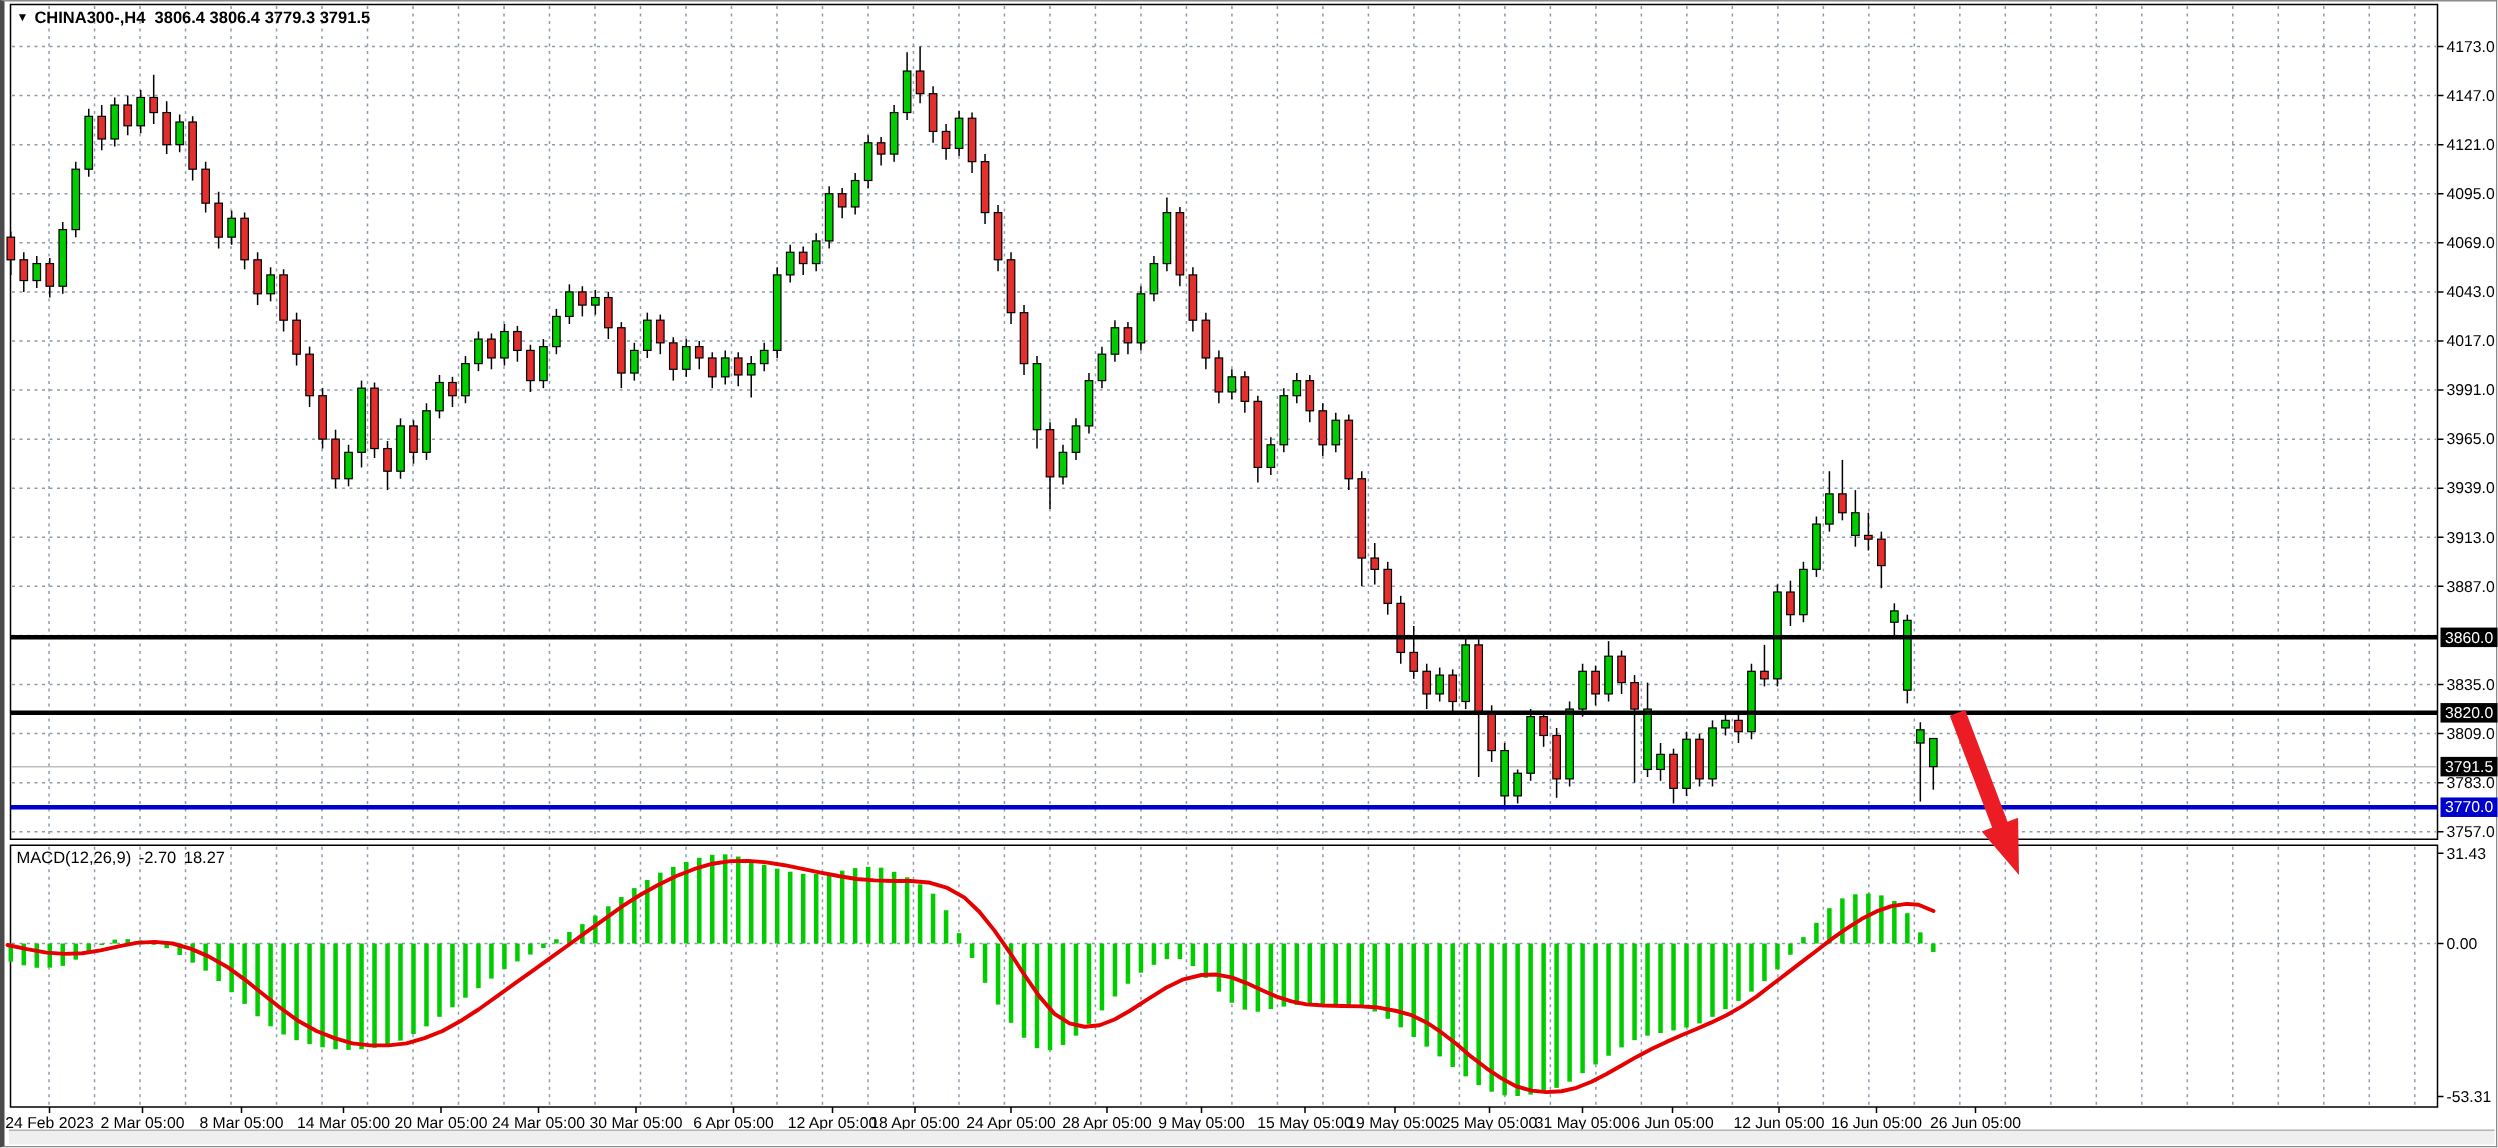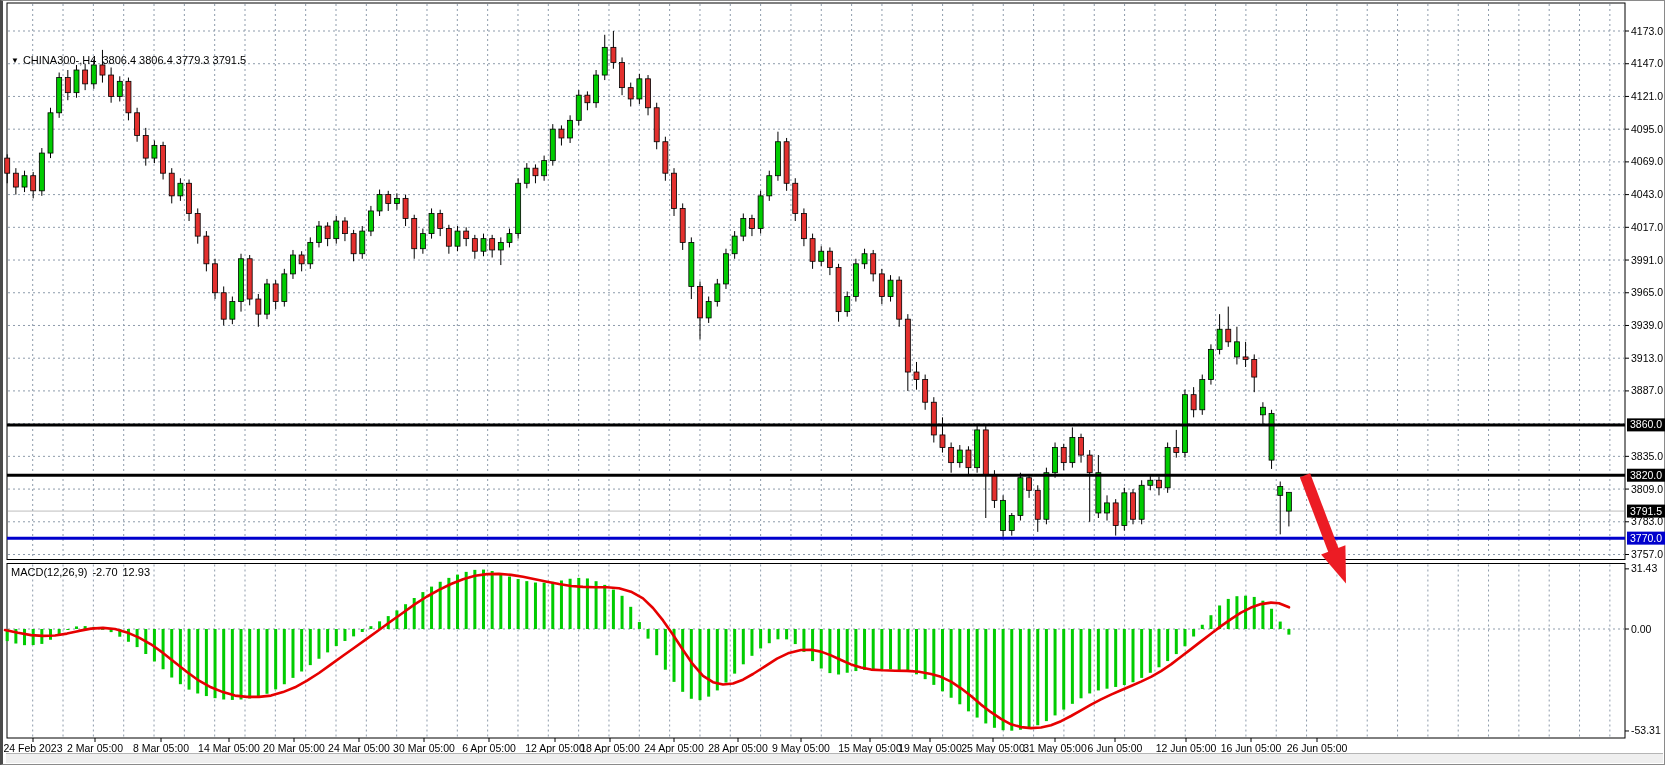--- a/index.html
+++ b/index.html
@@ -1,20 +1,20 @@
 <!DOCTYPE html>
 <html><head>
 <meta charset="utf-8">
 <style>
   html,body{margin:0;padding:0;background:#ffffff;}
   body{width:1665px;height:765px;position:relative;overflow:hidden;
        font-family:"Liberation Sans", sans-serif;}
   .terminal{position:absolute;inset:0;border:1px solid #8a8a8a;border-left:3px solid #4a4a4a;box-sizing:border-box;background:#fff;}
   #chart-svg{position:absolute;left:0;top:0;}
-  .symbol-label{position:absolute;left:8px;top:5px;font-size:11px;font-weight:normal;color:#000;letter-spacing:0;white-space:nowrap;margin-top:48px;}
+  .symbol-label{position:absolute;left:8px;top:5px;font-size:11px;font-weight:bold;color:#000;letter-spacing:0;white-space:nowrap;}
   .symbol-label .tri{font-size:8px;position:relative;top:-1px;margin-right:4px;}
   .macd-label{position:absolute;left:8px;top:565px;font-size:11px;color:#000;white-space:nowrap;}
   .macd-label span{margin-right:5px;margin-top:16px;}
   .footer-strip{position:absolute;left:3px;right:1px;bottom:1px;height:9px;background:#efefef;border-top:1px solid #b5b5b5;}
   text{font-family:"Liberation Sans", sans-serif;}
 </style>
 </head>
 <body>
 
 <div class="terminal">
@@ -1007,17 +1007,17 @@
         <line x1="1314" y1="737" x2="1314" y2="741" stroke="#000" stroke-width="1"></line>
         <text x="1314" y="751" font-size="10.5" fill="#000000" text-anchor="middle">26 Jun 05:00</text>
       </g>
     </svg>
 
   <div class="symbol-label">
     <span class="tri">▼</span><span>CHINA300-,H4</span>&nbsp;&nbsp;<span>3806.4 3806.4 3779.3 3791.5</span>
   </div>
 
   <div class="macd-label">
-    <span>MACD(12,26,9)</span><span>-2.70</span><span>12.93</span>
+    <span>MACD(12,26,9)</span><span>-2.70</span><span>18.27</span>
   </div>
 
   <div class="footer-strip"></div>
 </div>
 
 </body></html>

